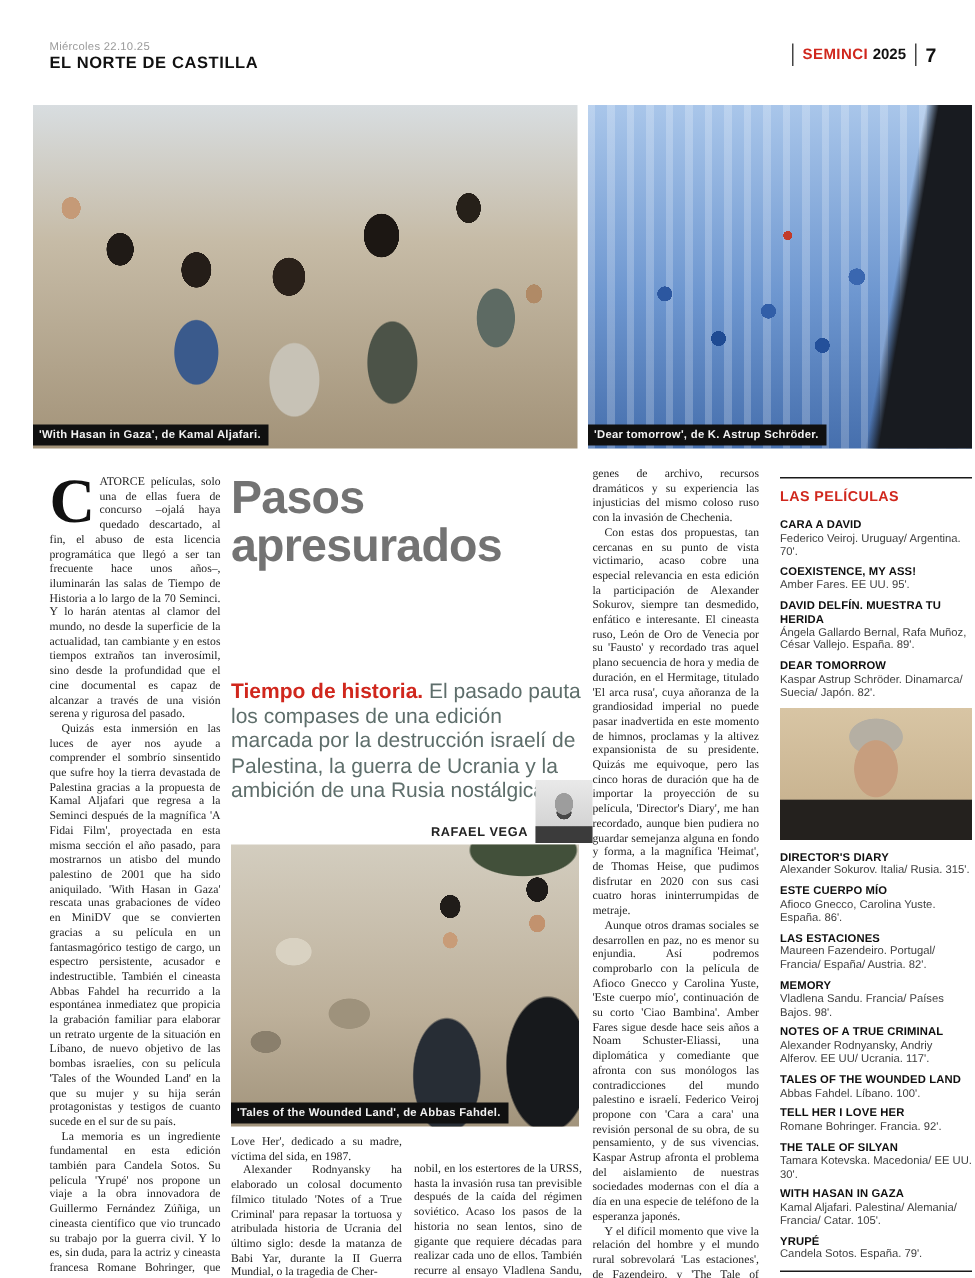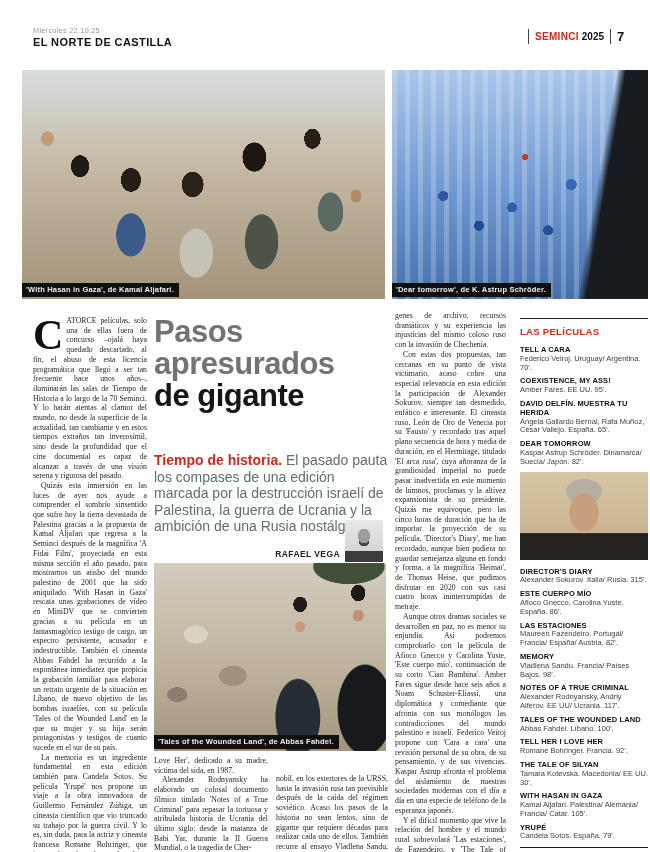--- a/index.html
+++ b/index.html
@@ -73,21 +73,21 @@
   
   .headline{position:absolute;left:154px;top:316px;width:233px;
             font-family:"Liberation Sans",sans-serif;font-weight:bold;
             font-size:31px;line-height:32px;letter-spacing:-.5px;}
   .headline .red{color:#737373;display:block;}
   .headline .blk{color:#161616;display:block;}
   .deck{position:absolute;left:154px;top:452px;width:236px;
         font-family:"Liberation Sans",sans-serif;font-size:14px;line-height:16.5px;}
   .deck .kicker{color:#d0271d;font-weight:bold;}
   .deck .dtext{color:#5e6e6b;}
-  .byline{position:absolute;left:147px;top:520px;width:236px;display:flex;
+  .byline{position:absolute;left:159px;top:520px;width:236px;display:flex;
           justify-content:flex-end;align-items:flex-end;gap:5px;}
   .byline .name{font-family:"Liberation Sans",sans-serif;font-size:8.5px;font-weight:bold;
                 color:#222;letter-spacing:.4px;padding-bottom:3px;}
   
   .col{position:absolute;font-size:7.8px;line-height:9.7px;text-align:justify;
        color:#1d1d1d;overflow:hidden;}
   .col p{margin:0;}
   .col p + p{text-indent:8px;}
   .col1{left:33px;top:316px;width:114px;height:536px;}
   .col2{left:154px;top:756px;width:114px;height:96px;}
@@ -124,21 +124,20 @@
 
   <div class="photo ph-left">
     <div class="caption">'With Hasan in Gaza', de Kamal Aljafari.</div>
   </div>
   <div class="photo ph-right">
     <div class="caption">'Dear tomorrow', de K. Astrup Schröder.</div>
   </div>
 
   <div class="headline">
     <span class="red">Pasos apresurados</span>
-    <span class="blk">de gigante</span>
   </div>
   <div class="deck">
     <span class="kicker">Tiempo de historia.</span><span class="dtext"> El pasado pauta los compases de una edición marcada por la destrucción israelí de Palestina, la guerra de Ucrania y la ambición de una Rusia nostálgica</span>
   </div>
   <div class="byline">
     <span class="name">RAFAEL VEGA</span>
     <div class="avatar"></div>
   </div>
 
   <div class="photo ph-mid">
@@ -162,30 +161,30 @@
     <p>Con estas dos propuestas, tan cercanas en su punto de vista victimario, acaso cobre una especial relevancia en esta edición la participación de Alexander Sokurov, siempre tan desmedido, enfático e interesante. El cineasta ruso, León de Oro de Venecia por su 'Fausto' y recordado tras aquel plano secuencia de hora y media de duración, en el Hermitage, titulado 'El arca rusa', cuya añoranza de la grandiosidad imperial no puede pasar inadvertida en este momento de himnos, proclamas y la altivez expansionista de su presidente. Quizás me equivoque, pero las cinco horas de duración que ha de importar la proyección de su película, 'Director's Diary', me han recordado, aunque bien pudiera no guardar semejanza alguna en fondo y forma, a la magnífica 'Heimat', de Thomas Heise, que pudimos disfrutar en 2020 con sus casi cuatro horas ininterrumpidas de metraje.</p>
     <p>Aunque otros dramas sociales se desarrollen en paz, no es menor su enjundia. Así podremos comprobarlo con la película de Afioco Gnecco y Carolina Yuste, 'Este cuerpo mío', continuación de su corto 'Ciao Bambina'. Amber Fares sigue desde hace seis años a Noam Schuster-Eliassi, una diplomática y comediante que afronta con sus monólogos las contradicciones del mundo palestino e israelí. Federico Veiroj propone con 'Cara a cara' una revisión personal de su obra, de su pensamiento, y de sus vivencias. Kaspar Astrup afronta el problema del aislamiento de nuestras sociedades modernas con el día a día en una especie de teléfono de la esperanza japonés.</p>
     <p>Y el difícil momento que vive la relación del hombre y el mundo rural sobrevolará 'Las estaciones', de Fazendeiro, y 'The Tale of Silyan' de Tamara Kotevska,</p>
   </div>
 
   <div class="sidebar">
     <div class="sb-rule"></div>
     <div class="sb-title">LAS PELÍCULAS</div>
 
     <div class="film">
-      <div class="ft">TELL A CARA</div>
+      <div class="ft">CARA A DAVID</div>
       <div class="fc">Federico Veiroj. Uruguay/ Argentina. 70'.</div>
     </div>
     <div class="film">
       <div class="ft">COEXISTENCE, MY ASS!</div>
       <div class="fc">Amber Fares. EE UU. 95'.</div>
     </div>
     <div class="film">
       <div class="ft">DAVID DELFÍN. MUESTRA TU HERIDA</div>
-      <div class="fc">Ángela Gallardo Bernal, Rafa Muñoz, César Vallejo. España. 65'.</div>
+      <div class="fc">Ángela Gallardo Bernal, Rafa Muñoz, César Vallejo. España. 89'.</div>
     </div>
     <div class="film">
       <div class="ft">DEAR TOMORROW</div>
       <div class="fc">Kaspar Astrup Schröder. Dinamarca/ Suecia/ Japón. 82'.</div>
     </div>
 
     <div class="ph-portrait"></div>
 
     <div class="film">
       <div class="ft">DIRECTOR'S DIARY</div>

